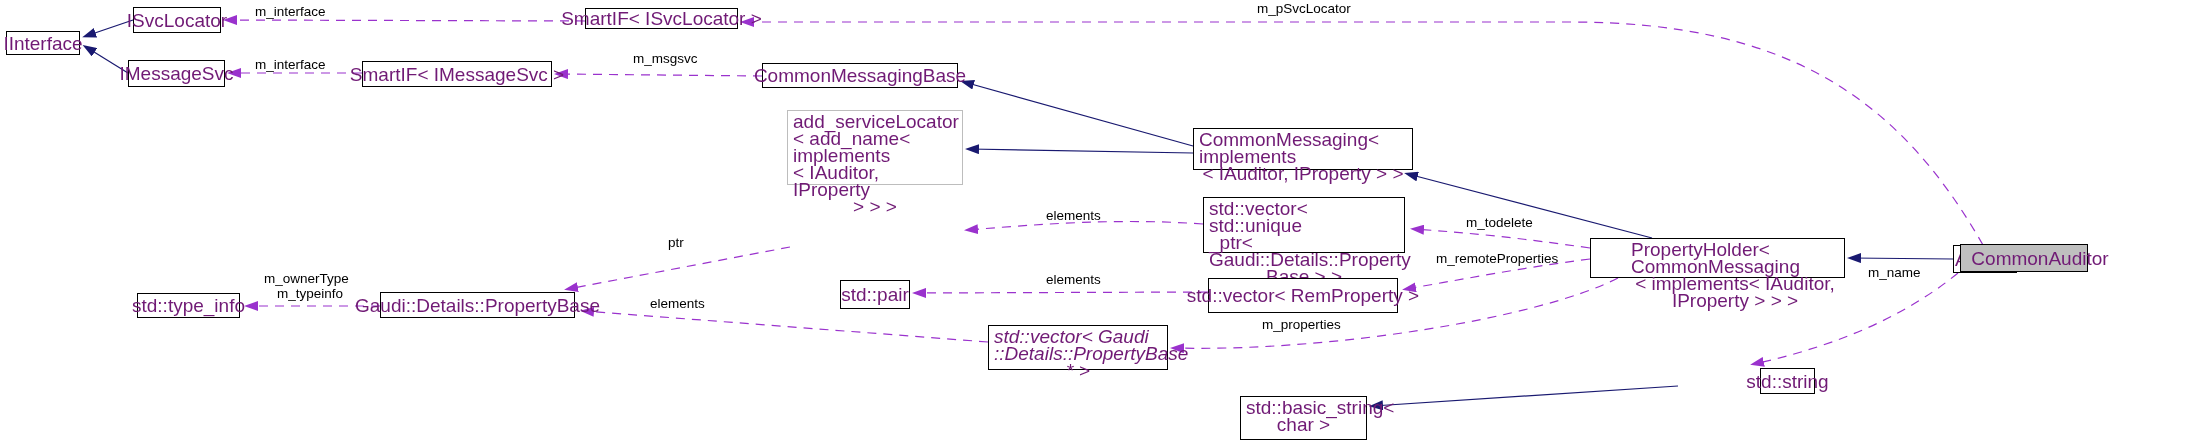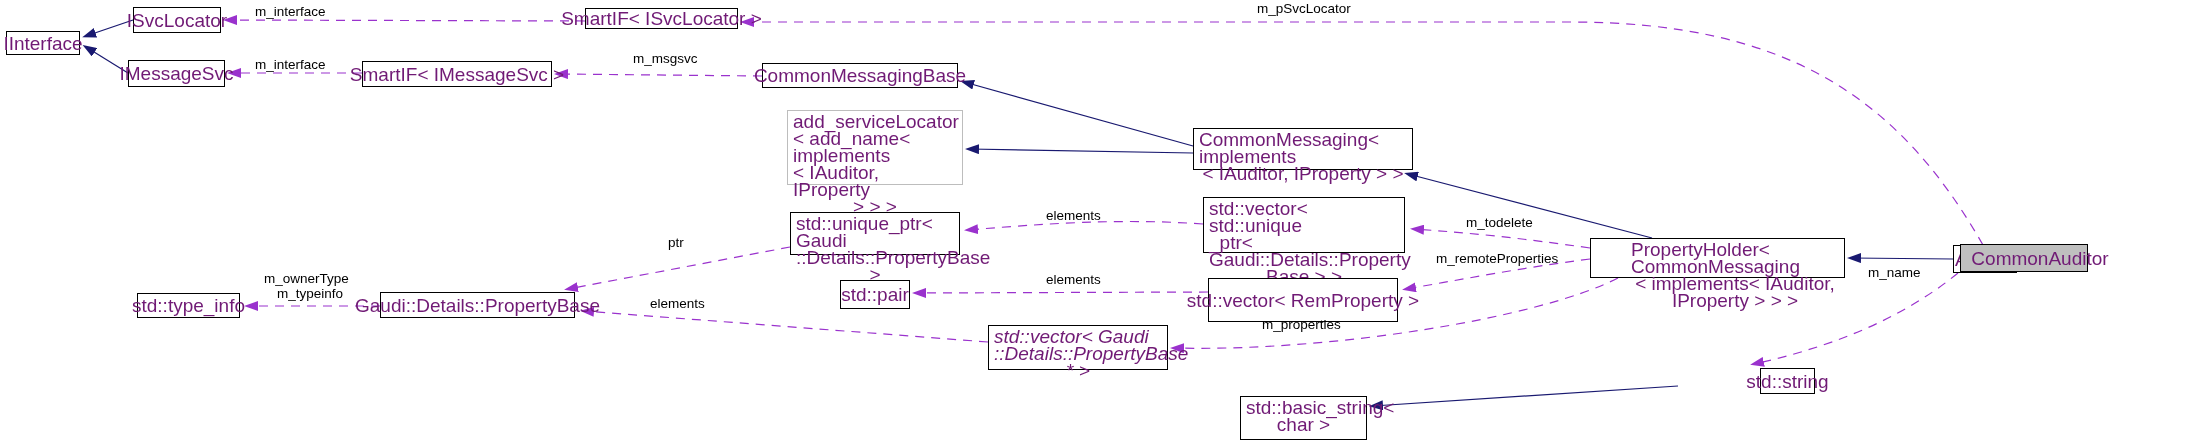--- a/index.html
+++ b/index.html
@@ -76,31 +76,27 @@
   <div class="node multi grey-border" style="left:787px;top:110px;width:176px;height:75px;">
       <div class="nl">add_serviceLocator</div>
       <div class="nl">&lt; add_name&lt; implements</div>
       <div class="nl">&lt; IAuditor, IProperty</div>
       <div class="nl nl-last">&gt; &gt; &gt;</div>
     </div>
   <div class="node multi" style="left:1193px;top:128px;width:220px;height:42px;">
       <div class="nl">CommonMessaging&lt; implements</div>
       <div class="nl nl-last">&lt; IAuditor, IProperty &gt; &gt;</div>
     </div>
-  <div class="node multi" style="left:790px;top:212px;width:170px;height:43px;">
-      <div class="nl">std::unique_ptr&lt; Gaudi</div>
-      <div class="nl nl-last">::Details::PropertyBase &gt;</div>
-    </div>
   <div class="node single" style="left:840px;top:280px;width:70px;height:29px;">std::pair</div>
   <div class="node multi" style="left:1203px;top:197px;width:202px;height:56px;">
       <div class="nl">std::vector&lt; std::unique</div>
       <div class="nl">_ptr&lt; Gaudi::Details::Property</div>
       <div class="nl nl-last">Base &gt; &gt;</div>
     </div>
-  <div class="node single" style="left:1208px;top:278px;width:190px;height:44px;">std::vector&lt; RemProperty &gt;</div>
+  <div class="node single" style="left:1208px;top:278px;width:190px;height:35px;">std::vector&lt; RemProperty &gt;</div>
   <div class="node multi" style="left:1590px;top:238px;width:255px;height:40px;padding-left:40px;">
       <div class="nl">PropertyHolder&lt; CommonMessaging</div>
       <div class="nl nl-last">&lt; implements&lt; IAuditor, IProperty &gt; &gt; &gt;</div>
     </div>
   <div class="node single" style="left:1953px;top:245px;width:64px;height:28px;">Auditor</div>
   <div class="node single filled" style="left:1960px;top:244px;width:128px;height:28px;padding-left:32px;">CommonAuditor</div>
   <div class="node single" style="left:137px;top:293px;width:103px;height:25px;">std::type_info</div>
   <div class="node single" style="left:380px;top:292px;width:195px;height:26px;">Gaudi::Details::PropertyBase</div>
   <div class="node multi" style="left:988px;top:325px;width:180px;height:45px;font-style:italic;">
       <div class="nl">std::vector&lt; Gaudi</div>

